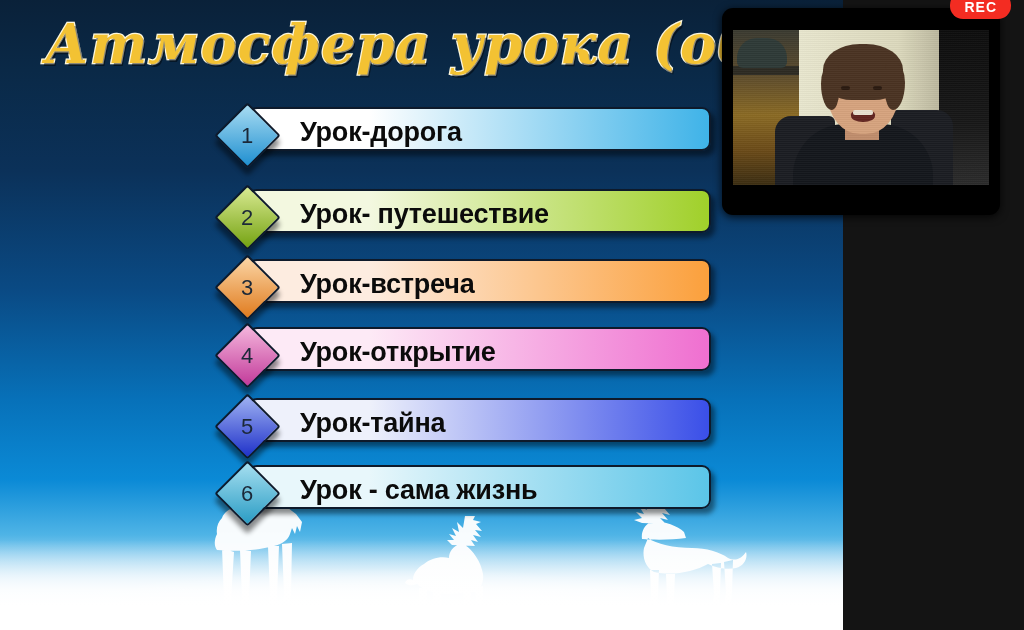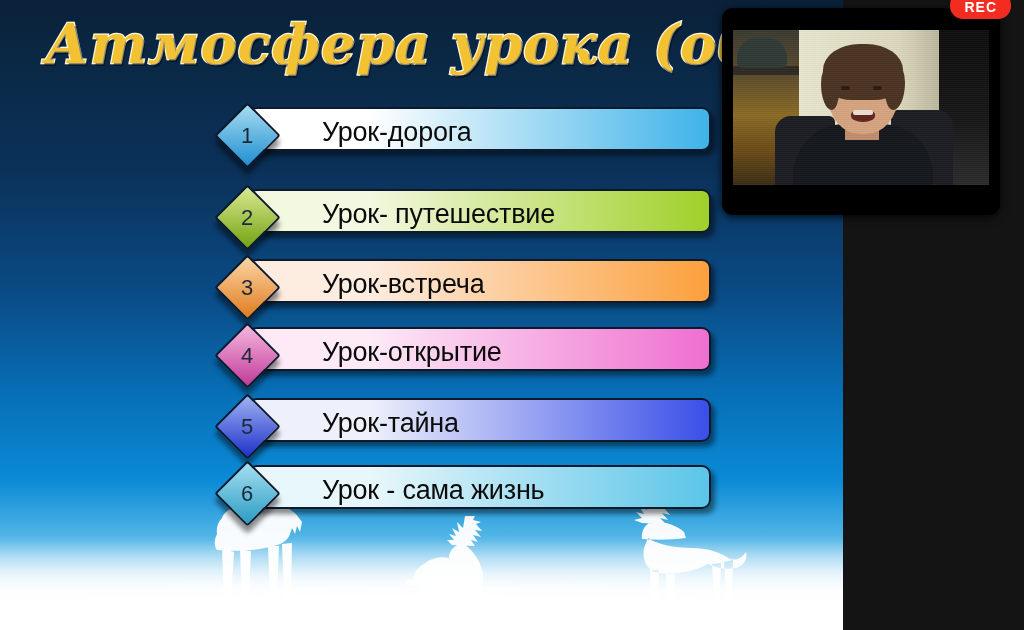--- a/index.html
+++ b/index.html
@@ -81,25 +81,24 @@
     width:463px; height:44px;
     border:2px solid #0e1a2b;
     border-radius:9px;
     box-shadow:4px 5px 5px rgba(0,0,0,.45);
   }
   .bar-label {
     position:absolute;
     left:85px; top:50%;
     transform:translateY(-50%);
     font-size:27px;
-    font-weight:normal;
+    font-weight:bold;
     color:#0b0b0b;
     white-space:nowrap;
     letter-spacing:-.2px;
-    margin-left:22px;
   }
   .diamond-wrap {
     position:absolute; left:0; top:-4px;
     width:66px; height:66px;
   }
   .diamond {
     position:absolute; left:9px; top:9px;
     width:47px; height:47px;
     transform:rotate(45deg);
     border:2px solid #0e1a2b;

